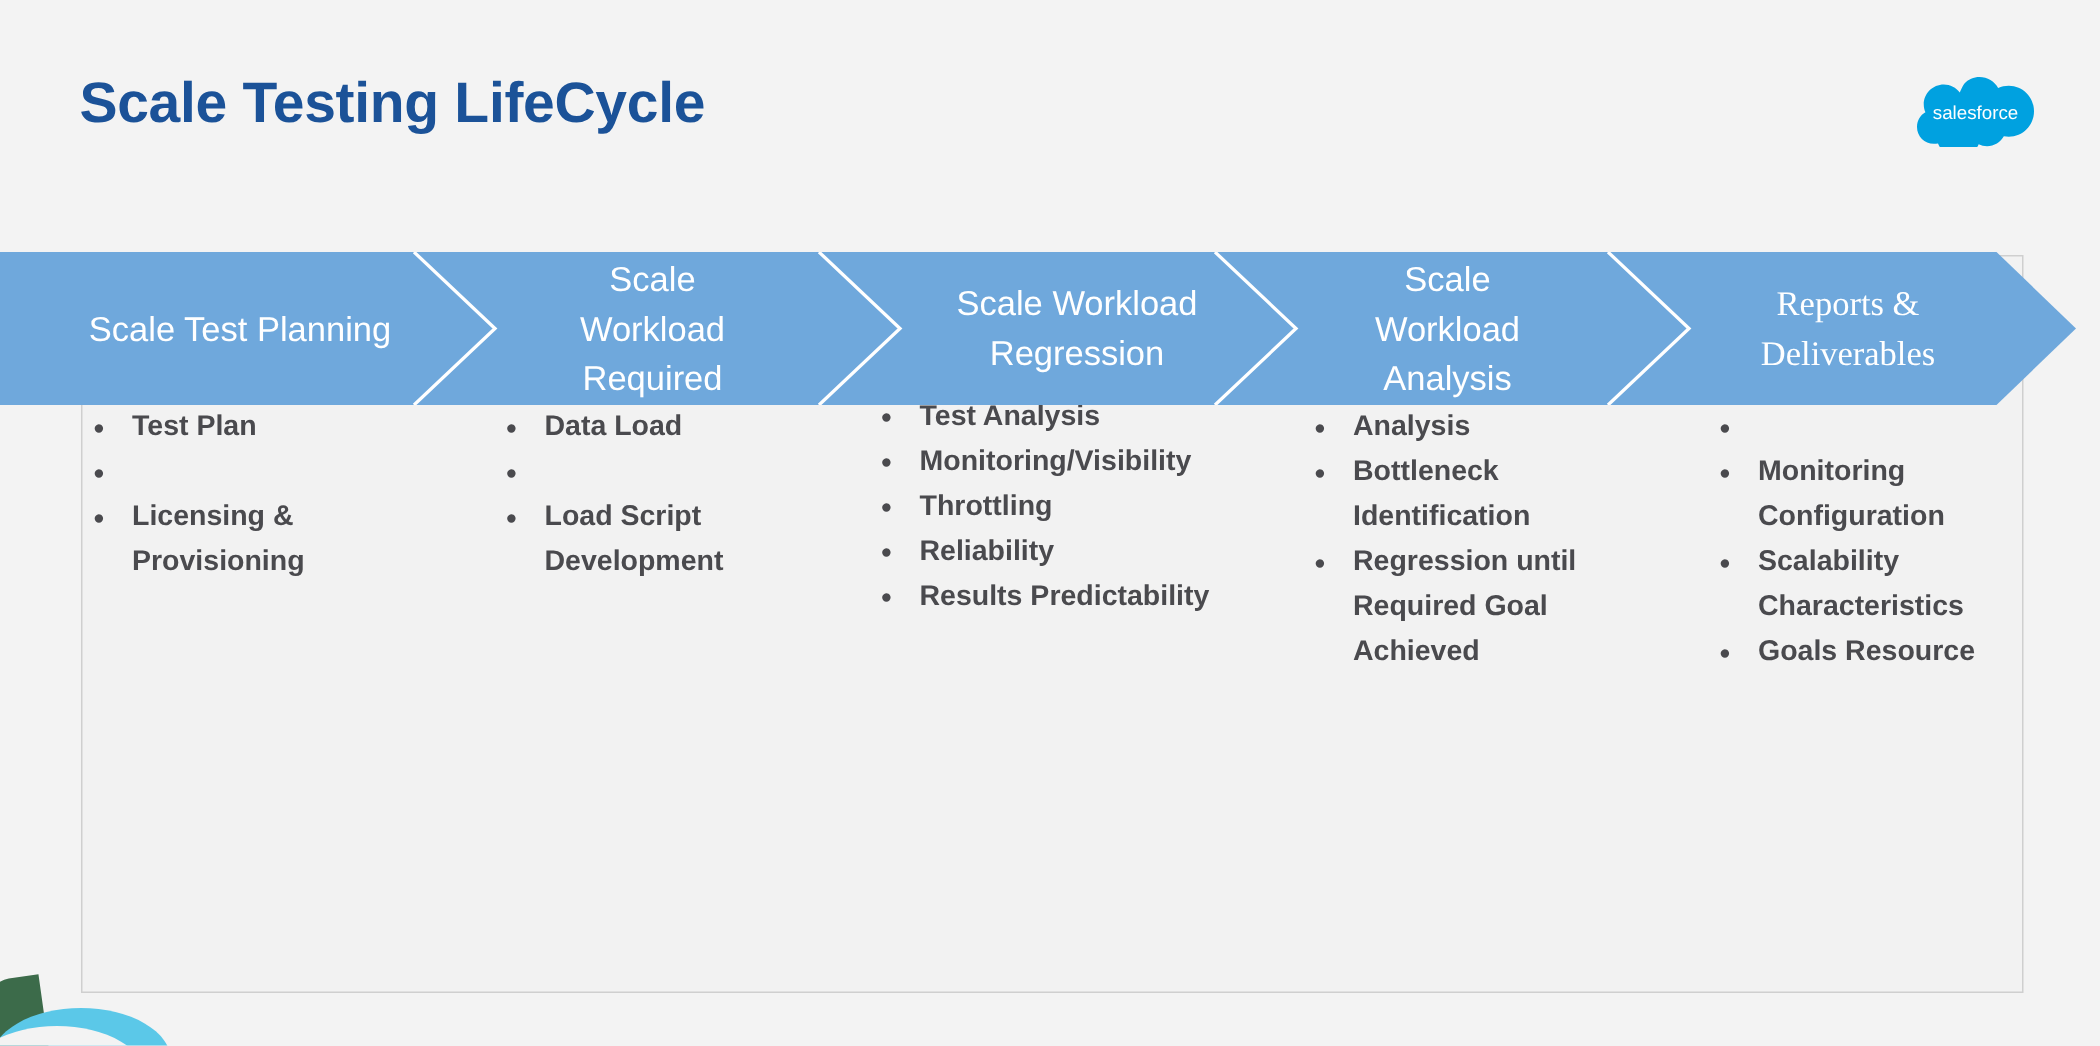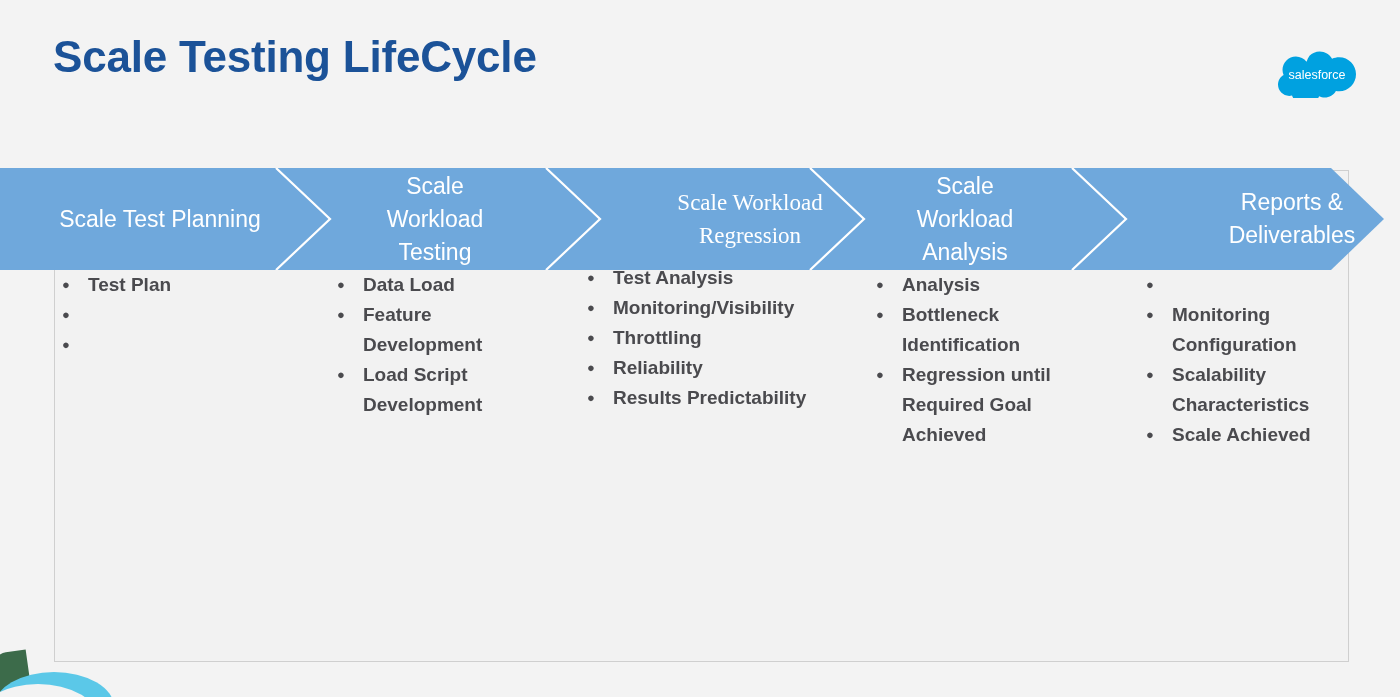--- a/index.html
+++ b/index.html
@@ -27,22 +27,22 @@
   }
   .deco-cyan-inner{
     position:absolute;left:-22px;top:684px;width:120px;height:70px;
     background:#F3F3F3;
     border-radius:50%;
     z-index:2;
   }
 
   
   .title{
-    position:absolute;left:53px;top:32px;
-    font-size:44px;font-weight:bold;color:#1B5298;
+    position:absolute;left:53px;top:48px;
+    font-size:38px;font-weight:bold;color:#1B5298;
     letter-spacing:-0.2px;white-space:nowrap;
     z-index:5;
   }
 
   .logo{
     position:absolute;left:1278px;top:46px;width:78px;height:52px;z-index:5;
   }
 
   
   .panel{
@@ -132,66 +132,66 @@
       <path d="M810,0 L864,51 L810,102"></path>
       <path d="M1072,0 L1126,51 L1072,102"></path>
     </g>
   </svg>
 
   <div class="chev-label" style="left:20px;top:35px;width:280px;">Scale Test Planning</div>
 
   <div class="chev-label" style="left:340px;top:2px;width:190px;">
     <div>Scale</div>
     <div>Workload</div>
-    <div>Testing</div>
-  </div>
-
-  <div class="chev-label" style="left:632px;top:18px;width:236px;font-family:Liberation Serif, serif;">
+    <div>Required</div>
+  </div>
+
+  <div class="chev-label" style="left:600px;top:18px;width:236px;">
     <div>Scale Workload</div>
     <div>Regression</div>
   </div>
 
   <div class="chev-label" style="left:870px;top:2px;width:190px;">
     <div>Scale</div>
     <div>Workload</div>
     <div>Analysis</div>
   </div>
 
-  <div class="chev-label" style="left:1192px;top:18px;width:200px;">
+  <div class="chev-label" style="left:1132px;top:18px;width:200px;font-family:Liberation Serif, serif;">
     <div>Reports &amp;</div>
     <div>Deliverables</div>
   </div>
 </div>
 
 <div class="columns">
 
   <div class="col" style="left:8px;width:215px;">
     <ul>
       <li>
         <span class="bullet">●</span>
         <span class="btext">Test Plan</span>
       </li>
       <li>
         <span class="bullet">●</span>
       </li>
       <li>
         <span class="bullet">●</span>
+        <span class="btext">Licensing &amp; Provisioning</span>
       </li>
     </ul>
   </div>
 
   <div class="col" style="left:283px;width:210px;">
     <ul>
       <li>
         <span class="bullet">●</span>
         <span class="btext">Data Load</span>
       </li>
       <li>
         <span class="bullet">●</span>
-        <span class="btext">Feature Development</span>
       </li>
       <li>
         <span class="bullet">●</span>
         <span class="btext">Load Script Development</span>
       </li>
     </ul>
   </div>
 
   <div class="col" style="left:533px;width:300px;top:-7px;">
     <ul>
@@ -243,18 +243,18 @@
       <li>
         <span class="bullet">●</span>
         <span class="btext">Monitoring Configuration</span>
       </li>
       <li>
         <span class="bullet">●</span>
         <span class="btext">Scalability Characteristics</span>
       </li>
       <li>
         <span class="bullet">●</span>
-        <span class="btext">Scale Achieved</span>
+        <span class="btext">Goals Resource</span>
       </li>
     </ul>
   </div>
 
 </div>
 
 </body></html>

